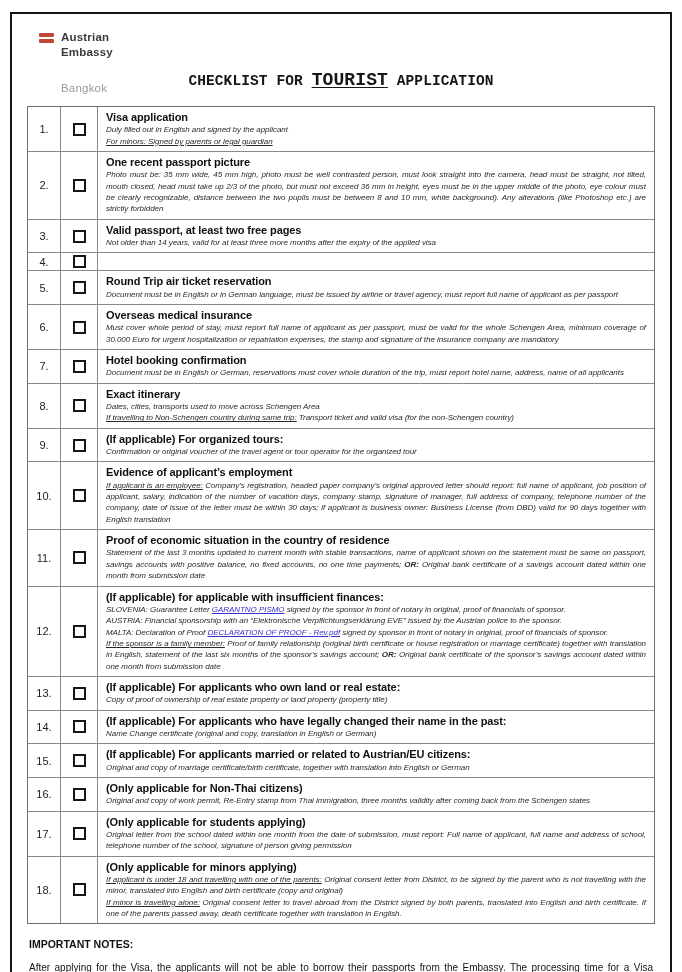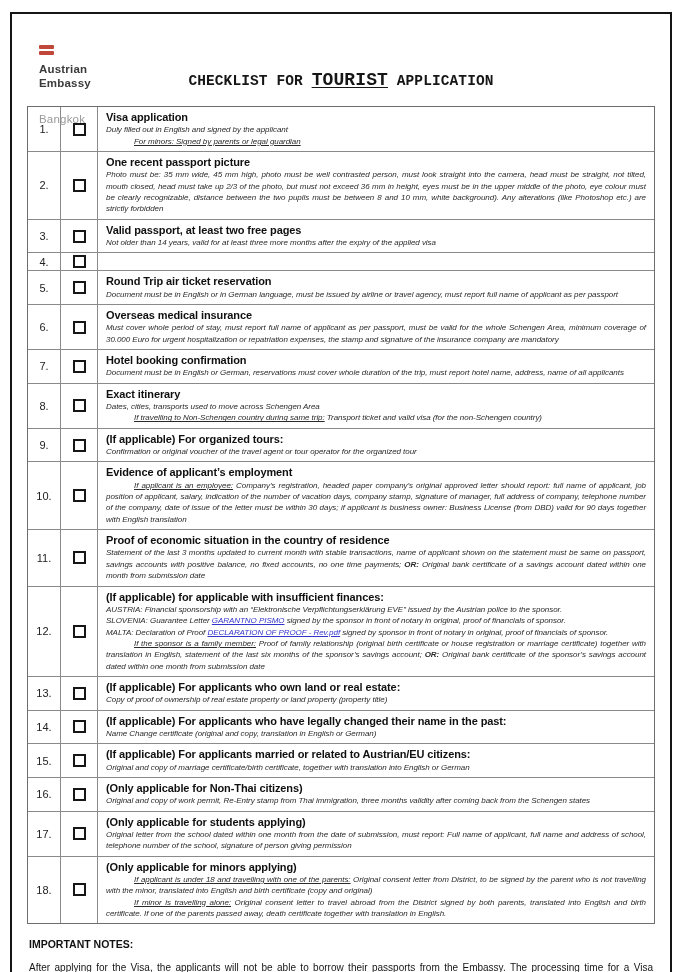--- a/index.html
+++ b/index.html
@@ -11,21 +11,21 @@
   }
   .frame {
     margin:12px 10px 14px 10px;
     border:2px solid #151515;
     padding:12px 15px 12px 15px;
     min-height:942px;
     background:#fff;
   }
   
   header { position:relative; height:76px; }
-  .logo { position:absolute; left:12px; top:16px; display:flex; gap:7px;flex-direction:column; }
+  .logo { position:absolute; left:12px; top:4px; display:flex; gap:7px; }
   .flag { display:flex; flex-direction:column; gap:2.5px; margin-top:3px; }
   .flag i { display:block; width:15px; height:3.5px; background:#c0483a; border-radius:1px; }
   .logo-text { font-size:11.5px; line-height:1.3; font-weight:bold; color:#3a3a3a; letter-spacing:.2px; }
   .logo-text .gray { color:#9a9a9a; font-weight:normal;margin-top:21px; }
   h1.title {
     position:absolute; left:0; right:0; top:44px;
     text-align:center; font-weight:bold; font-size:14.5px; letter-spacing:.1px;
     color:#161616;
     font-family:Liberation Mono, monospace;
   }
@@ -37,21 +37,21 @@
   .cell { padding:2px 4px; }
   .cell.num {
     border-right:1px solid #8a8a8a; display:flex; align-items:center; justify-content:center;
     font-size:11px; color:#222;
   }
   .cell.box { border-right:1px solid #8a8a8a; display:flex; align-items:center; justify-content:center; }
   .checkbox { width:13px; height:13px; border:2px solid #161616; background:#fff; display:block; }
   .cell.content { padding:3px 8px 4px 8px; }
   .row-title { font-weight:bold; font-size:11px; line-height:1.3; color:#101010; letter-spacing:-.1px; }
   .row-desc { font-size:8px; font-style:italic; line-height:1.42; color:#2a2a2a; text-align:justify; letter-spacing:-.05px; }
-  .seg-u { text-decoration:underline;margin-left:28px; }
+  .seg-u { text-decoration:underline; }
   .seg-b { font-weight:bold; }
   .seg-l { color:#3434cc; text-decoration:underline; cursor:pointer; }
   
   footer { margin-top:14px; padding:0 2px; }
   .notes-h { font-weight:bold; font-size:10.5px; margin-bottom:10px; }
   footer p { font-size:10px; line-height:1.55; text-align:justify; color:#151515; margin-bottom:12px; }
 </style>
 </head>
 <body>
 
@@ -202,22 +202,22 @@
         </div>
       </div>
       <div class="row">
         <div class="cell num">12.</div>
         <div class="cell box">
           <span class="checkbox"></span>
         </div>
         <div class="cell content">
           <div class="row-title">(If applicable) for applicable with insufficient finances:</div>
           <div class="row-desc">
+            <div class="desc-line"><span>SLOVENIA: Guarantee Letter </span><span class="seg-l">GARANTNO PISMO</span><span> signed by the sponsor in front of notary in original, proof of financials of sponsor.</span></div>
             <div class="desc-line"><span>AUSTRIA: Financial sponsorship with an “Elektronische Verpflichtungserklärung EVE” issued by the Austrian police to the sponsor.</span></div>
-            <div class="desc-line"><span>SLOVENIA: Guarantee Letter </span><span class="seg-l">GARANTNO PISMO</span><span> signed by the sponsor in front of notary in original, proof of financials of sponsor.</span></div>
             <div class="desc-line"><span>MALTA: Declaration of Proof </span><span class="seg-l">DECLARATION OF PROOF - Rev.pdf</span><span> signed by sponsor in front of notary in original, proof of financials of sponsor.</span></div>
             <div class="desc-line"><span class="seg-u">If the sponsor is a family member:</span><span> Proof of family relationship (original birth certificate or house registration or marriage certificate) together with translation in English, statement of the last six months of the sponsor’s savings account; </span><span class="seg-b">OR:</span><span> Original bank certificate of the sponsor’s savings account dated within one month from submission date</span></div>
           </div>
         </div>
       </div>
       <div class="row">
         <div class="cell num">13.</div>
         <div class="cell box">
           <span class="checkbox"></span>
         </div>

